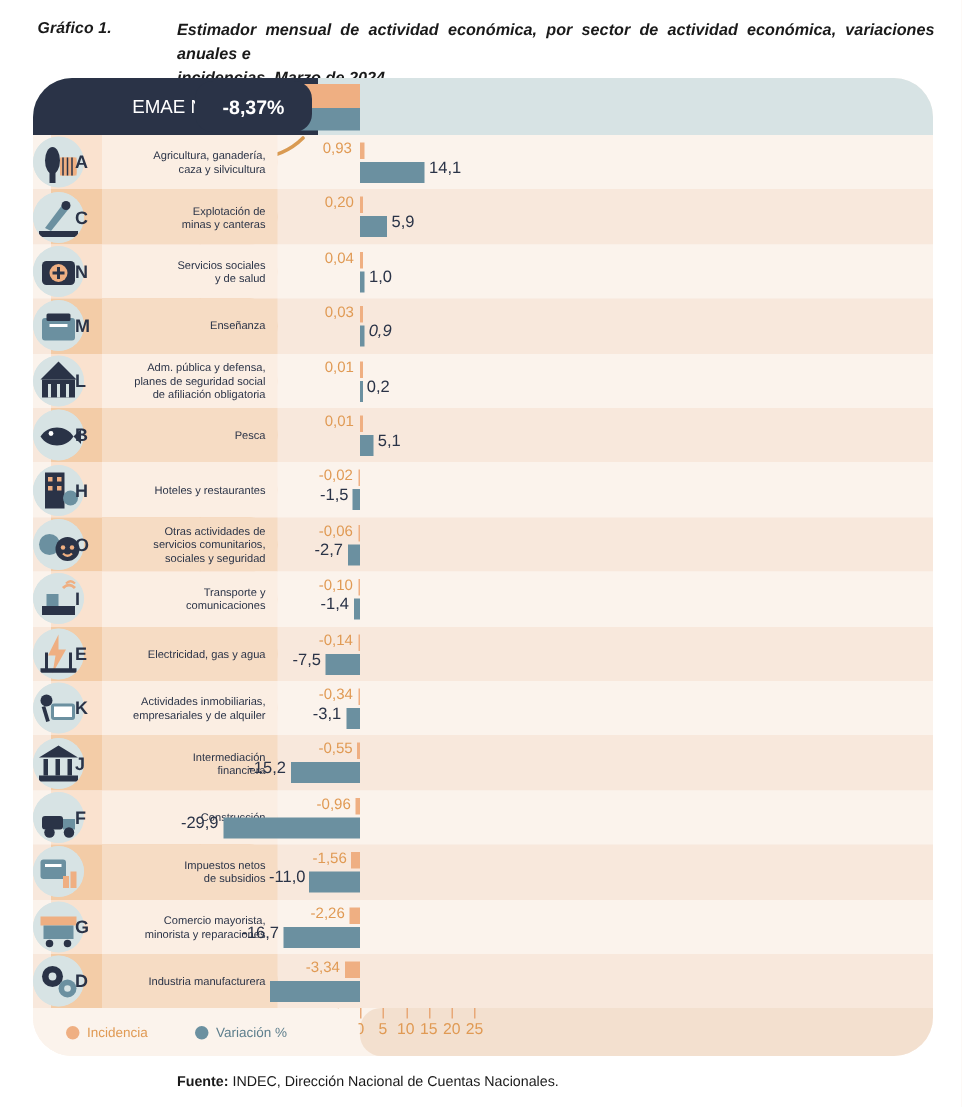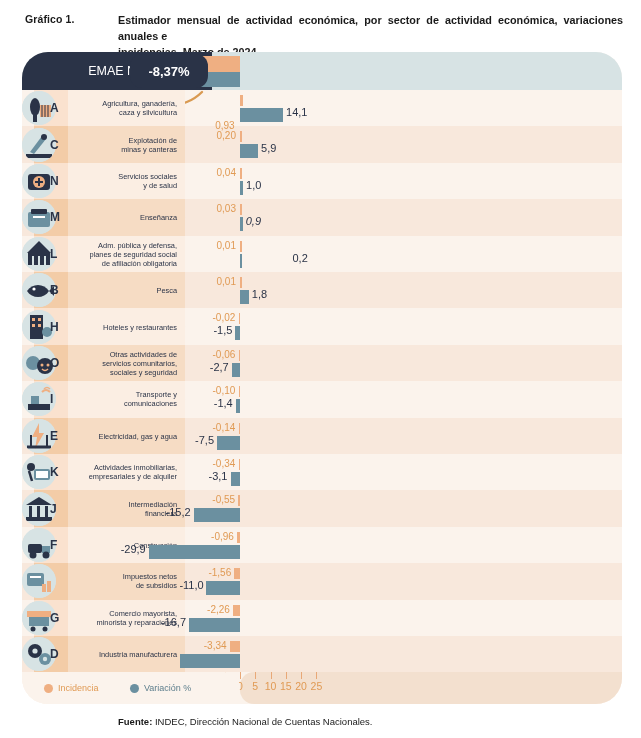--- a/index.html
+++ b/index.html
@@ -4,21 +4,21 @@
 <style>
   html,body{margin:0;padding:0;}
   body{
     width:641px;height:738px;background:#ffffff;
     font-family:"Liberation Sans", sans-serif;
     -webkit-font-smoothing:antialiased;
   }
   .page{position:relative;width:641px;height:738px;overflow:hidden;}
 
   
-  .title-block{position:absolute;left:0;top:10px;width:603px;height:42px;}
+  .title-block{position:absolute;left:0;top:10px;width:603px;height:42px;font-style:italic;}
   .title-label{
     position:absolute;left:25px;top:3px;
     font-size:10.5px;font-weight:bold;color:#1a1a1a;letter-spacing:.1px;
   }
   .title-text{
     position:absolute;left:118px;top:2px;width:505px;
     font-size:10.8px;font-weight:bold;color:#1a1a1a;
     line-height:16px;text-align:justify;
   }
   .title-text .l2{text-align:left;}
@@ -462,43 +462,43 @@
                 <circle cx="23" cy="22" r="2.2" fill="#D7E3E4"></circle>
               </svg>
             </span>
             <span class="sector-letter">D</span>
             <span class="sector-name">
               <div>Industria manufacturera</div>
             </span>
           </div>
         </div>
         <div class="bar-or" style="top: 43px; left: 218px; width: 2.84208px;"></div>
-        <div class="val-or" style="top: 42px; left: 193.158px; margin-top: 26px;">0,93</div>
+        <div class="val-or" style="top: 42px; left: 193.158px;">0,93</div>
         <div class="bar-te" style="top: 56px; left: 218px; width: 43.0896px;"></div>
         <div class="val-te" style="top: 54px; left: 264.09px;">14,1</div>
         <div class="bar-or" style="top: 79.4px; left: 218px; width: 1.5px;"></div>
         <div class="val-or" style="top: 78.4px; left: 194.5px;">0,20</div>
         <div class="bar-te" style="top: 92.4px; left: 218px; width: 18.0304px;"></div>
         <div class="val-te" style="top: 90.4px; left: 239.03px;">5,9</div>
         <div class="bar-or" style="top: 115.8px; left: 218px; width: 1.5px;"></div>
         <div class="val-or" style="top: 114.8px; left: 194.5px;">0,04</div>
         <div class="bar-te" style="top: 128.8px; left: 218px; width: 3.056px;"></div>
         <div class="val-te" style="top: 126.8px; left: 224.056px;">1,0</div>
         <div class="bar-or" style="top: 152.2px; left: 218px; width: 1.5px;"></div>
         <div class="val-or" style="top: 151.2px; left: 194.5px;">0,03</div>
         <div class="bar-te" style="top: 165.2px; left: 218px; width: 2.7504px;"></div>
         <div class="val-te" style="top: 163.2px; left: 223.75px; font-style: italic;">0,9</div>
         <div class="bar-or" style="top: 188.6px; left: 218px; width: 1.5px;"></div>
         <div class="val-or" style="top: 187.6px; left: 194.5px;">0,01</div>
         <div class="bar-te" style="top: 201.6px; left: 218px; width: 1.5px;"></div>
-        <div class="val-te" style="top: 199.6px; left: 222.5px; margin-left: 48px;">0,2</div>
+        <div class="val-te" style="top: 199.6px; left: 222.5px;">0,2</div>
         <div class="bar-or" style="top: 225px; left: 218px; width: 1.5px;"></div>
         <div class="val-or" style="top: 224px; left: 194.5px;">0,01</div>
         <div class="bar-te" style="top: 238px; left: 218px; width: 8.8624px;"></div>
-        <div class="val-te" style="top: 236px; left: 229.862px;">1,8</div>
+        <div class="val-te" style="top: 236px; left: 229.862px;">5,1</div>
         <div class="bar-or" style="top: 261.4px; left: 216.5px; width: 1.5px;"></div>
         <div class="val-or" style="top: 260.4px; left: 190.5px;">-0,02</div>
         <div class="bar-te" style="top: 274.4px; left: 213.416px; width: 4.584px;"></div>
         <div class="val-te" style="top: 272.4px; left: 191.416px; text-align: right;">-1,5</div>
         <div class="bar-or" style="top: 297.8px; left: 216.5px; width: 1.5px;"></div>
         <div class="val-or" style="top: 296.8px; left: 190.5px;">-0,06</div>
         <div class="bar-te" style="top: 310.8px; left: 209.749px; width: 8.2512px;"></div>
         <div class="val-te" style="top: 308.8px; left: 187.749px;">-2,7</div>
         <div class="bar-or" style="top: 334.2px; left: 216.5px; width: 1.5px;"></div>
         <div class="val-or" style="top: 333.2px; left: 190.5px;">-0,10</div>

